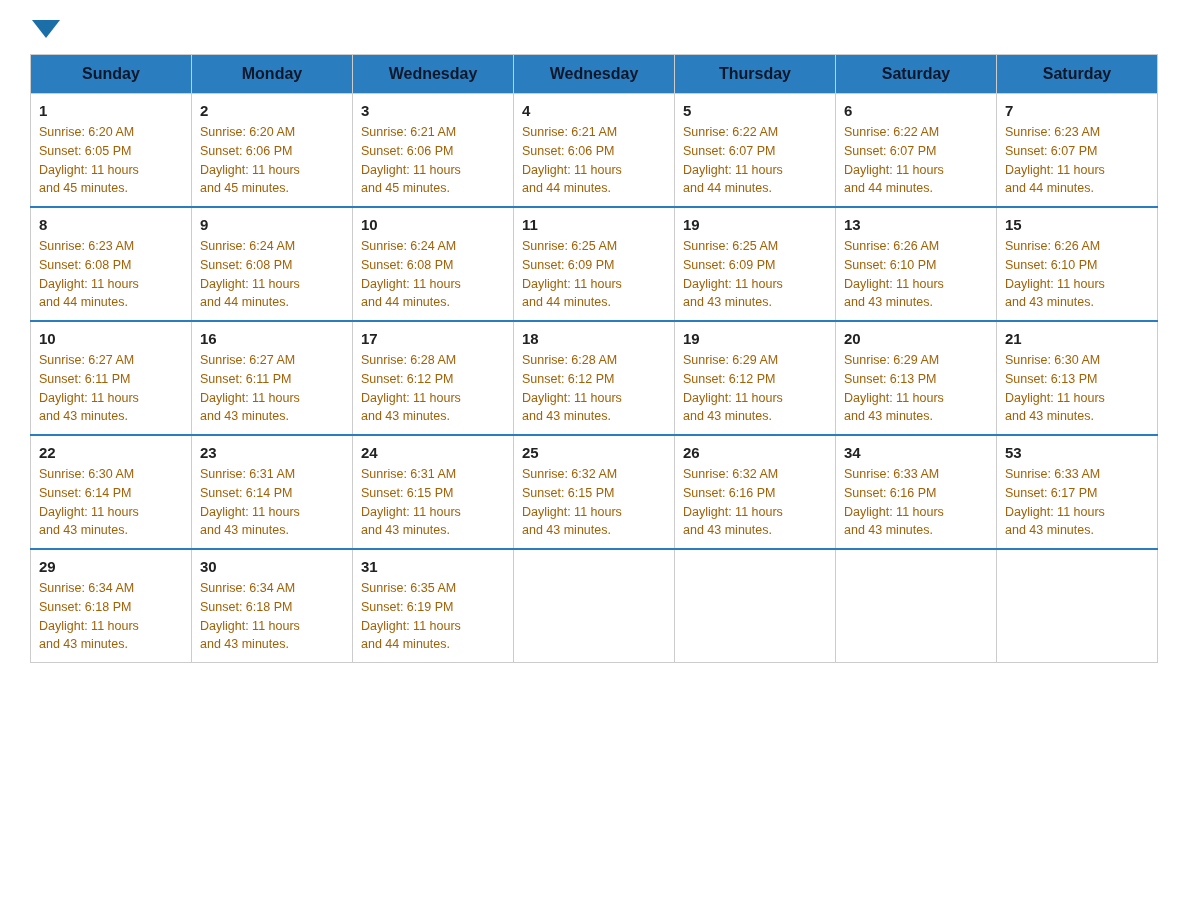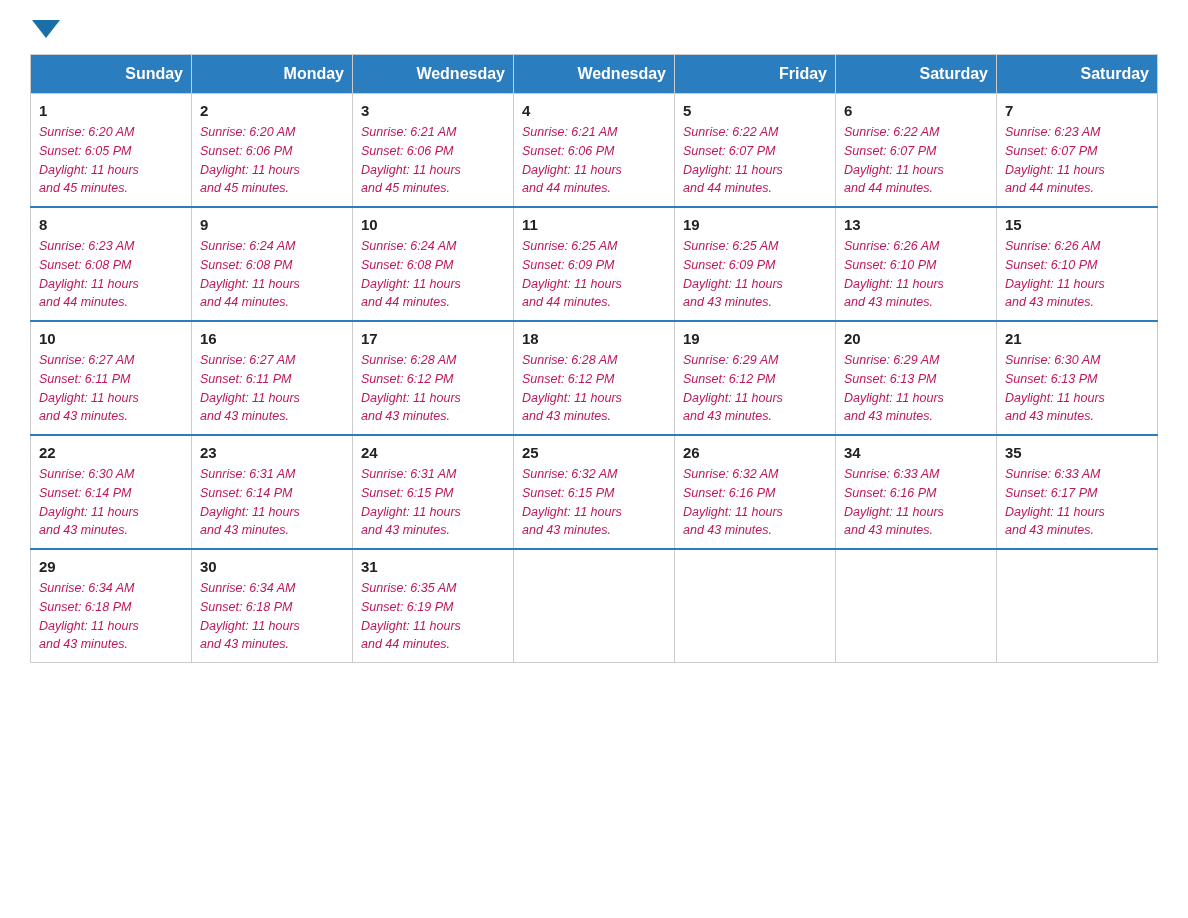--- a/index.html
+++ b/index.html
@@ -58,47 +58,46 @@
       font-size: 22px;
       color: #444;
       margin-top: 4px;
     }
     .calendar-table {
       width: 100%;
       border-collapse: collapse;
     }
     .calendar-table th {
       background: #2a7dbf;
-      color: #ffffff;
+      color: #0f172a;
       padding: 10px 8px;
       font-size: 16px;
       font-weight: bold;
-      text-align: right;
+      text-align: center;
       border: 1px solid #ccc;
     }
     .calendar-table td {
       vertical-align: top;
       padding: 8px;
       border: 1px solid #ccc;
       width: calc(100% / 7);
       min-height: 100px;
       font-size: 13px;
       color: #222;
     }
     .day-number {
       font-size: 15px;
       font-weight: bold;
       margin-bottom: 4px;
       display: block;
     }
     .day-info {
       font-size: 12.5px;
       line-height: 1.5;
-      color: #be185d;
-      font-style: italic;
+      color: #a16207;
     }
     .calendar-table tr:nth-child(odd) td { background: #fff; }
     .calendar-table tr:nth-child(even) td { background: #fff; }
     .calendar-table tbody tr td { background: #fff; }
     .row-border td { border-top: 2px solid #2a7dbf; }
     .empty-cell { background: #fff; }
   </style>
 </head>
 <body>
 
@@ -116,21 +115,21 @@
   </div>
 </div>
 
 <table class="calendar-table">
   <thead>
     <tr>
     <th>Sunday</th>
         <th>Monday</th>
         <th>Wednesday</th>
         <th>Wednesday</th>
-        <th>Friday</th>
+        <th>Thursday</th>
         <th>Saturday</th>
         <th>Saturday</th>
       </tr>
   </thead>
   <tbody id="calendar-body">
   <tr>
         <td>
           <span class="day-number">1</span>
           <div class="day-info">Sunrise: 6:20 AM<br>Sunset: 6:05 PM<br>Daylight: 11 hours<br>and 45 minutes.</div>
         </td>
@@ -238,21 +237,21 @@
         </td>
         <td>
           <span class="day-number">26</span>
           <div class="day-info">Sunrise: 6:32 AM<br>Sunset: 6:16 PM<br>Daylight: 11 hours<br>and 43 minutes.</div>
         </td>
         <td>
           <span class="day-number">34</span>
           <div class="day-info">Sunrise: 6:33 AM<br>Sunset: 6:16 PM<br>Daylight: 11 hours<br>and 43 minutes.</div>
         </td>
         <td>
-          <span class="day-number">35</span>
+          <span class="day-number">53</span>
           <div class="day-info">Sunrise: 6:33 AM<br>Sunset: 6:17 PM<br>Daylight: 11 hours<br>and 43 minutes.</div>
         </td>
       </tr>
       <tr class="row-border">
         <td>
           <span class="day-number">29</span>
           <div class="day-info">Sunrise: 6:34 AM<br>Sunset: 6:18 PM<br>Daylight: 11 hours<br>and 43 minutes.</div>
         </td>
         <td>
           <span class="day-number">30</span>

